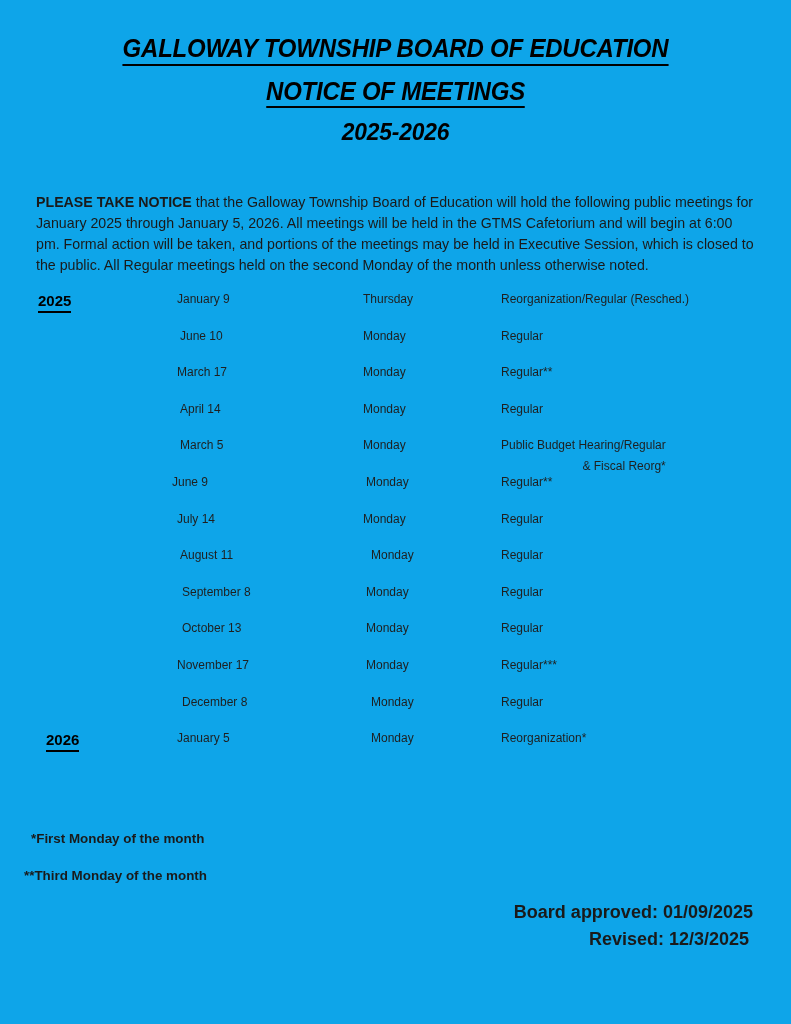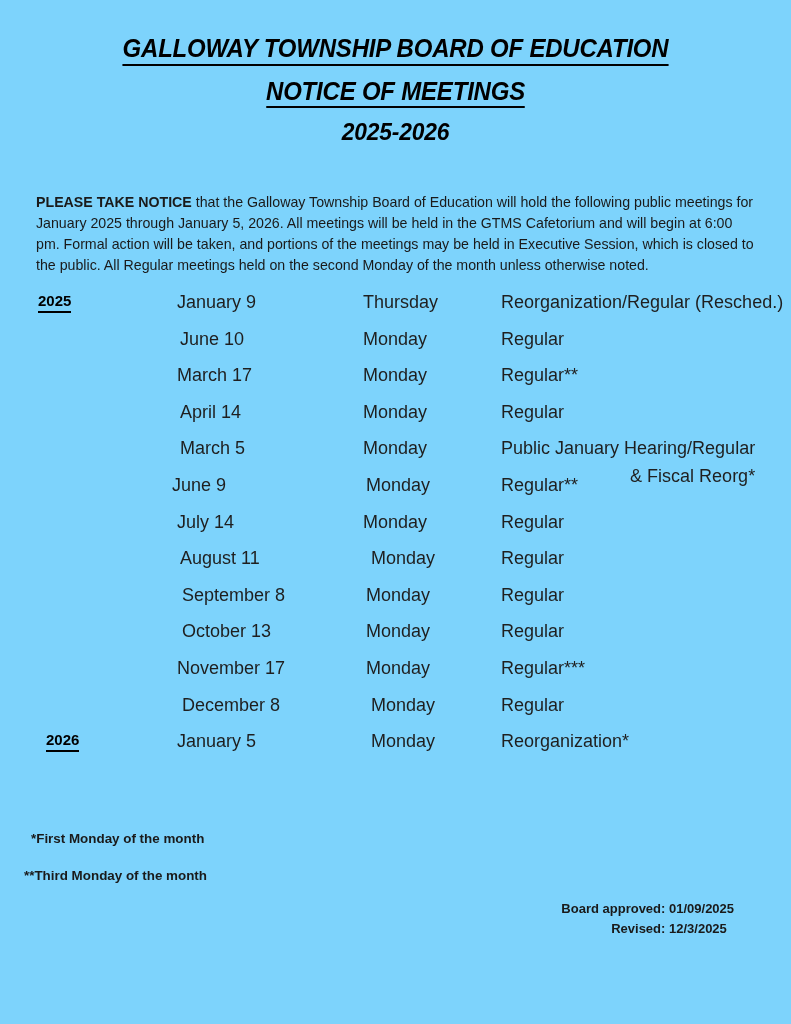--- a/index.html
+++ b/index.html
@@ -4,21 +4,21 @@
 <style>
   html, body {
     margin: 0;
     padding: 0;
     background: #ffffff;
   }
   .page {
     position: relative;
     width: 791px;
     height: 1024px;
-    background: #7dd3fc;
+    background: #0ea5e9;
     font-family: "Liberation Sans", sans-serif;
     color: #141414;
     overflow: hidden;
   }
 
   
   .title-block {
     position: absolute;
     top: 36px;
     left: 0;
@@ -75,21 +75,21 @@
     top: 292px;
     left: 0;
     width: 791px;
   }
   .row {
     position: relative;
     height: 36.6px;
   }
   .cell {
     position: absolute;
-    font-size: 18px;
+    font-size: 12px;
     color: #1f1f1f;
     white-space: nowrap;
     line-height: 1.2;
   }
   .c-year {
     left: 38px;
     font-weight: bold;
     font-size: 15px;
     color: #000000;
     border-bottom: 2px solid #000000;
@@ -124,21 +124,21 @@
     white-space: nowrap;
   }
   .footnote.indented { padding-left: 7px; }
 
   
   .approval {
     position: absolute;
     right: 38px;
     top: 899px;
     text-align: right;
-    font-size: 13px;
+    font-size: 18px;
     font-weight: bold;
     color: #1a1a1a;
     line-height: 1.5;
   }
   .approval .lbl { display: inline-block; }
   .approval .val { display: inline-block; min-width: 84px; text-align: left; }
 </style>
 </head>
 <body>
 
@@ -179,21 +179,21 @@
 
     <div class="row">
       <span class="cell c-date nudge-r3">April 14</span>
       <span class="cell c-day">Monday</span>
       <span class="cell c-type">Regular</span>
     </div>
 
     <div class="row">
       <span class="cell c-date nudge-r3">March 5</span>
       <span class="cell c-day">Monday</span>
-      <span class="cell c-type"><span>Public January Hearing/Regular</span><span class="subline">&amp; Fiscal Reorg*</span></span>
+      <span class="cell c-type"><span>Public Budget Hearing/Regular</span><span class="subline">&amp; Fiscal Reorg*</span></span>
     </div>
 
     <div class="row">
       <span class="cell c-date nudge-l">June 9</span>
       <span class="cell c-day nudge-r3">Monday</span>
       <span class="cell c-type">Regular**</span>
     </div>
 
     <div class="row">
       <span class="cell c-date">July 14</span>

